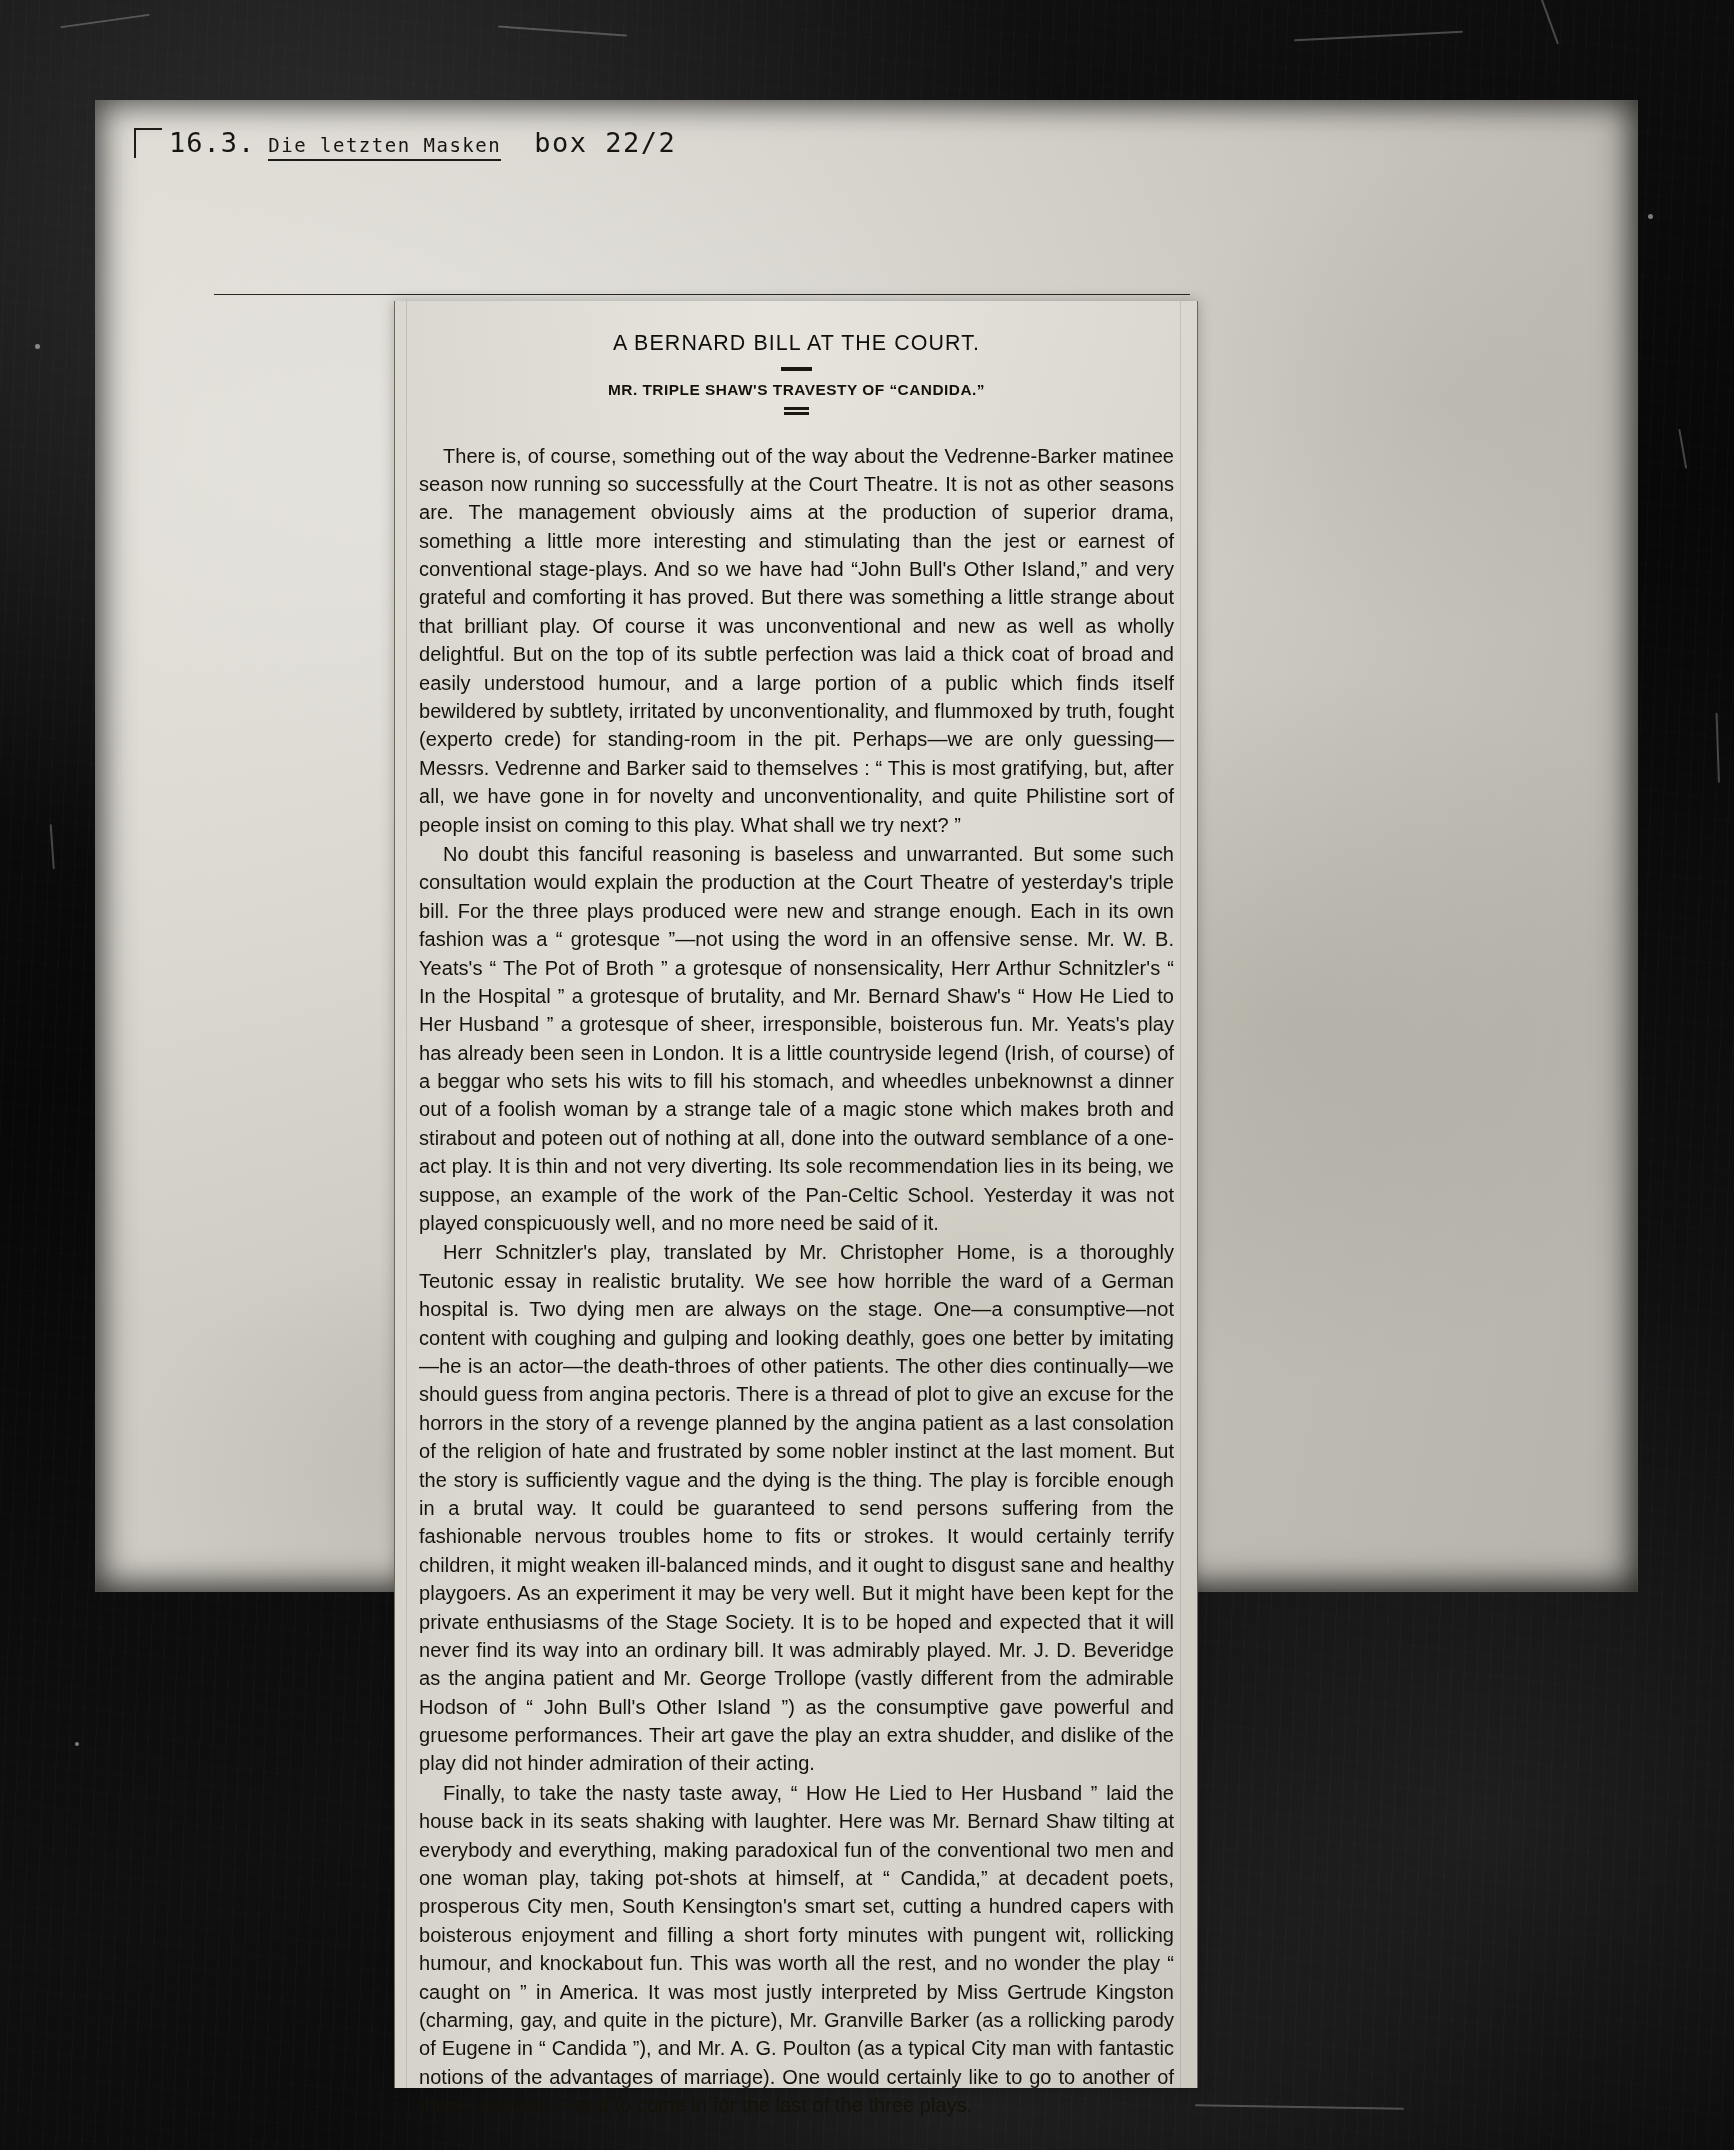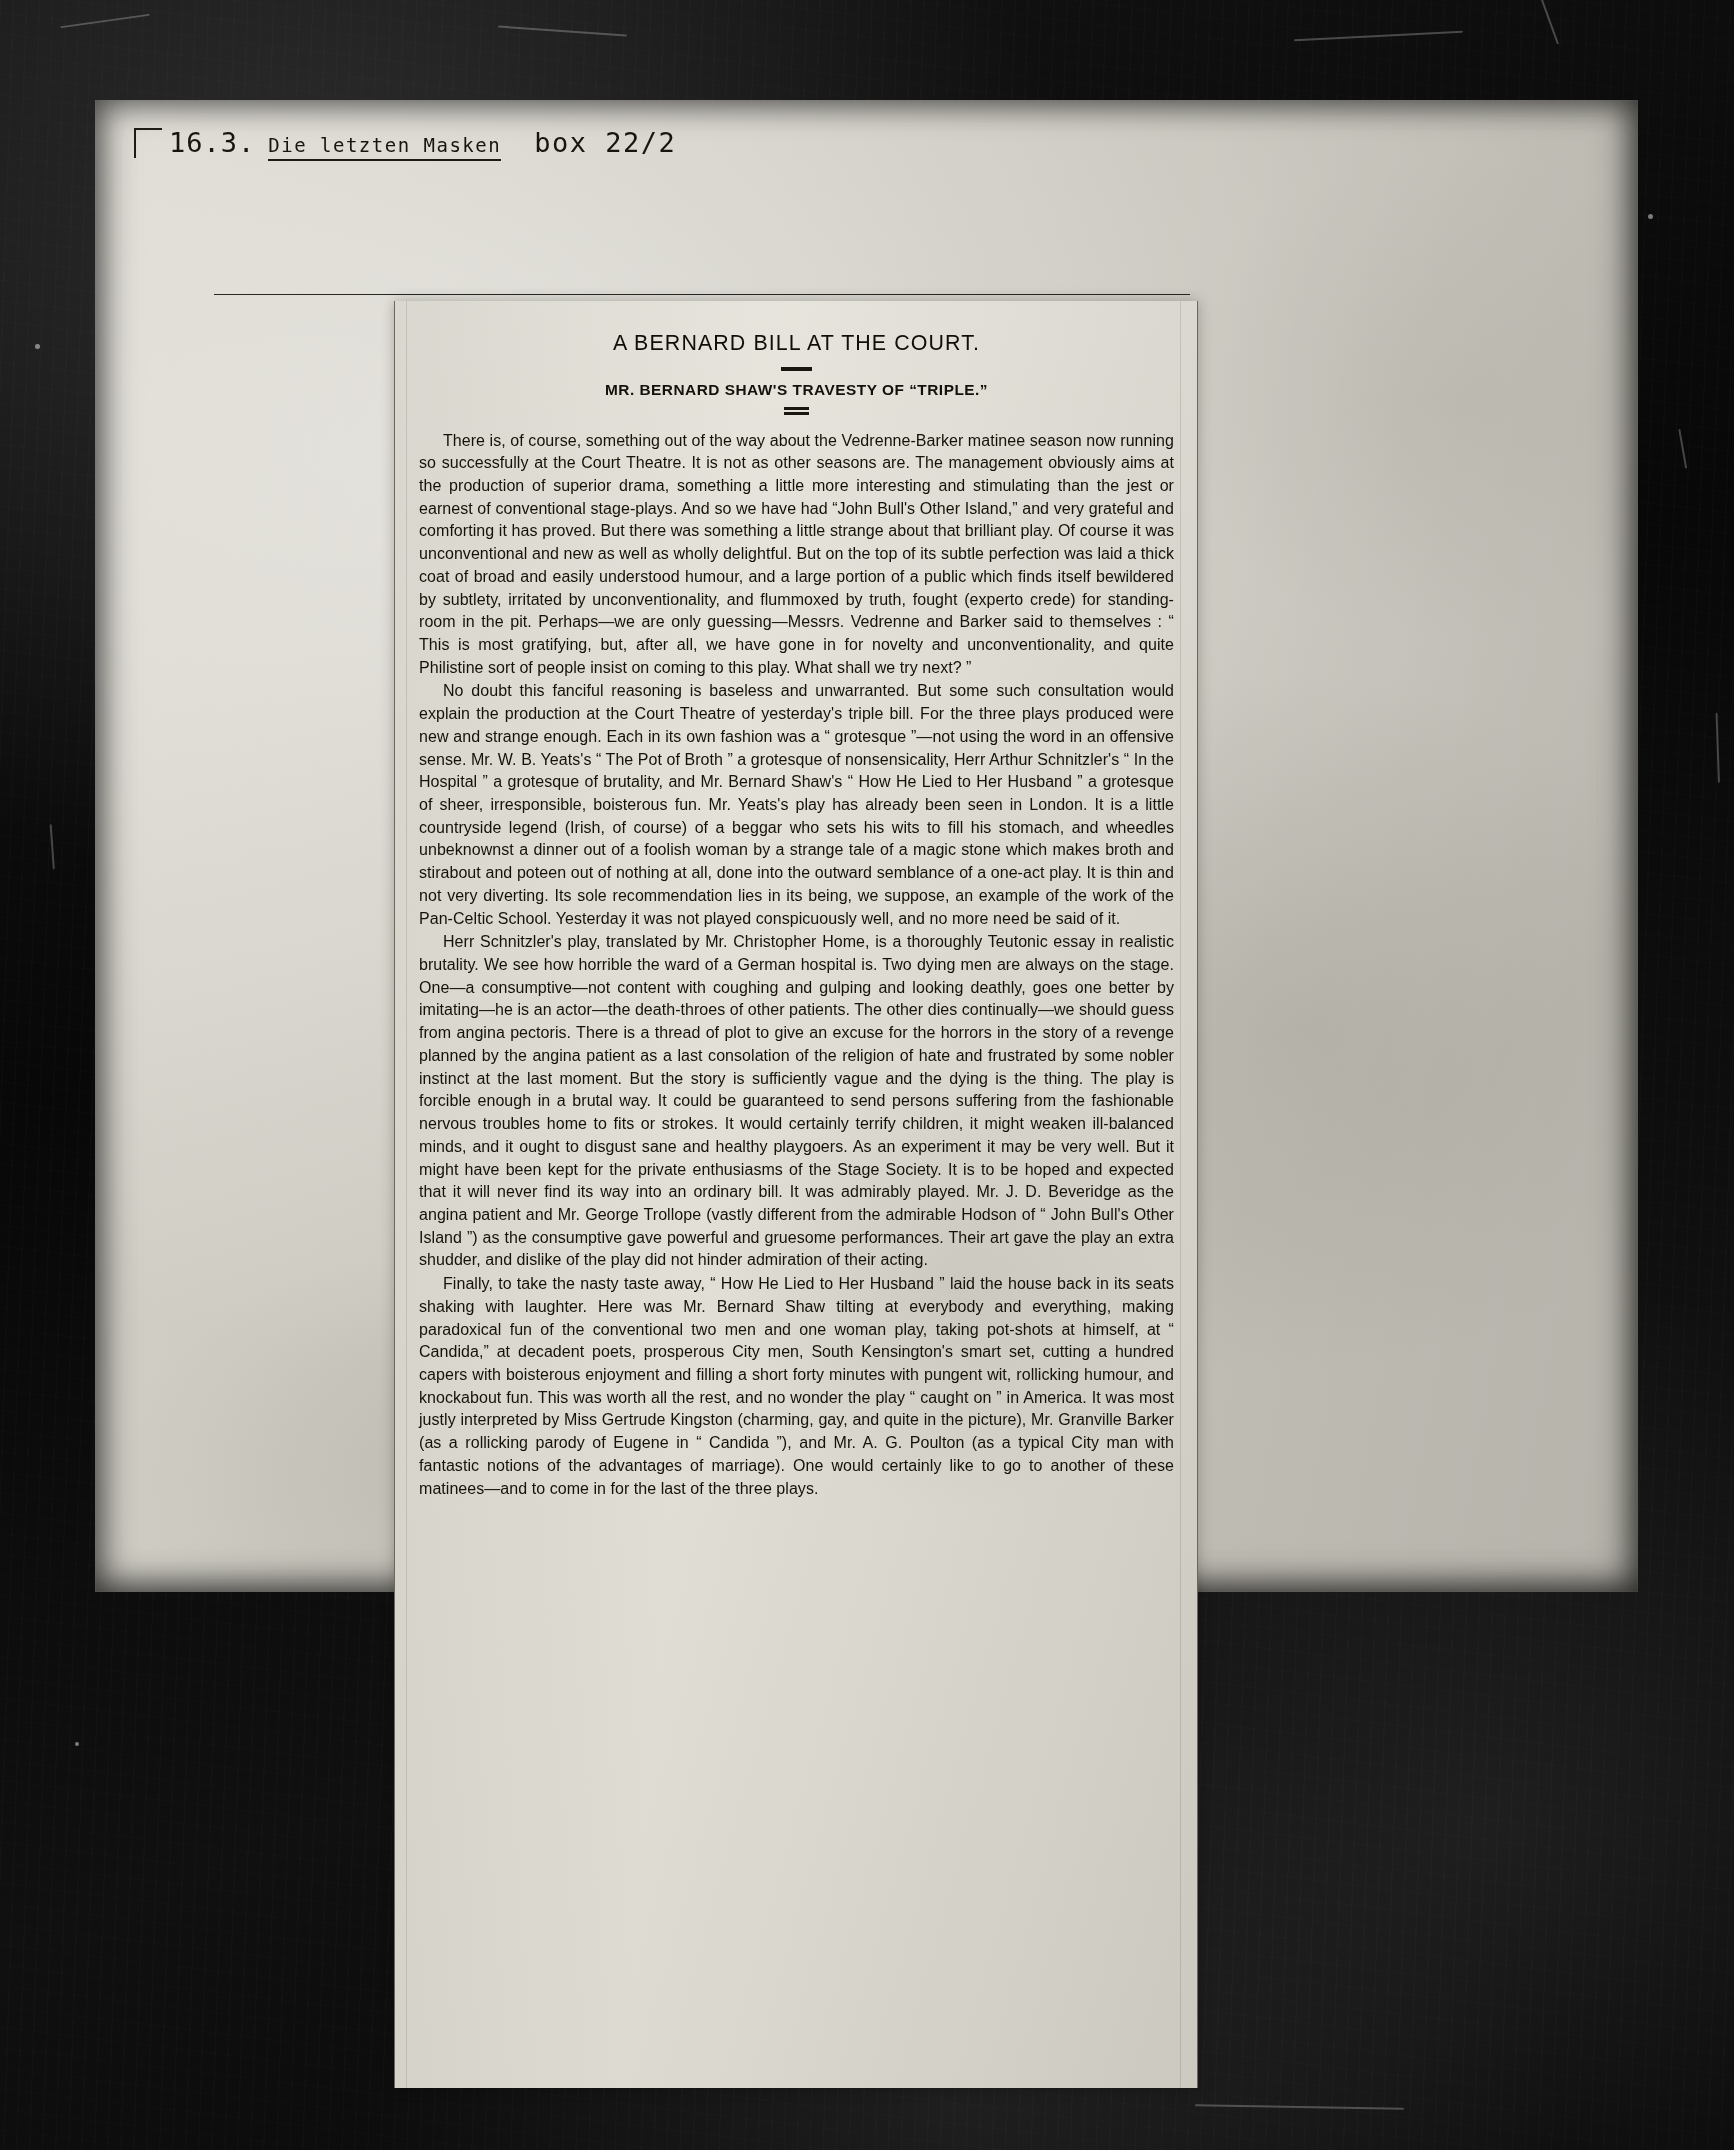--- a/index.html
+++ b/index.html
@@ -195,22 +195,22 @@
   }
   .subhead {
     text-align: center;
     font-size: 15.4px;
     letter-spacing: 0.5px;
     color: #131109;
     margin: 0;
   }
 
   .body-text {
-    margin-top: 20px;
-    font-size: 16px;
+    margin-top: 32px;
+    font-size: 20px;
     line-height: 1.42;
     text-align: justify;
     letter-spacing: 0.05px;
     color: #141209;
     font-family: "Liberation Sans", sans-serif;
   }
   .body-text p {
     margin: 0 0 1px 0;
     text-indent: 24px;
   }
@@ -252,21 +252,21 @@
 
   <div class="rule-top"></div>
   <div class="rule-top2"></div>
 
   <div class="clipping">
     <div class="crease" style="left:11px; top:0; width:1px; height:1787px;"></div>
     <div class="crease" style="left:785px; top:0; width:1px; height:1787px;"></div>
     <div class="clip-inner">
       <h1 class="headline">A BERNARD BILL AT THE COURT.</h1>
       <div class="dash-rule"></div>
-      <h2 class="subhead">MR. BERNARD SHAW'S TRAVESTY OF “TRIPLE.”</h2>
+      <h2 class="subhead">MR. TRIPLE SHAW'S TRAVESTY OF “CANDIDA.”</h2>
       <div class="dash-rule short"></div>
 
       <div class="body-text">
         <p>There is, of course, something out of the way about the Vedrenne-Barker matinee season now running so successfully at the Court Theatre. It is not as other seasons are. The management obviously aims at the production of superior drama, something a little more interesting and stimulating than the jest or earnest of conventional stage-plays. And so we have had “John Bull's Other Island,” and very grateful and comforting it has proved. But there was something a little strange about that brilliant play. Of course it was unconventional and new as well as wholly delightful. But on the top of its subtle perfection was laid a thick coat of broad and easily understood humour, and a large portion of a public which finds itself bewildered by subtlety, irritated by unconventionality, and flummoxed by truth, fought (experto crede) for standing-room in the pit. Perhaps—we are only guessing—Messrs. Vedrenne and Barker said to themselves : “ This is most gratifying, but, after all, we have gone in for novelty and unconventionality, and quite Philistine sort of people insist on coming to this play. What shall we try next? ”</p>
         <p>No doubt this fanciful reasoning is baseless and unwarranted. But some such consultation would explain the production at the Court Theatre of yesterday's triple bill. For the three plays produced were new and strange enough. Each in its own fashion was a “ grotesque ”—not using the word in an offensive sense. Mr. W. B. Yeats's “ The Pot of Broth ” a grotesque of nonsensicality, Herr Arthur Schnitzler's “ In the Hospital ” a grotesque of brutality, and Mr. Bernard Shaw's “ How He Lied to Her Husband ” a grotesque of sheer, irresponsible, boisterous fun. Mr. Yeats's play has already been seen in London. It is a little countryside legend (Irish, of course) of a beggar who sets his wits to fill his stomach, and wheedles unbeknownst a dinner out of a foolish woman by a strange tale of a magic stone which makes broth and stirabout and poteen out of nothing at all, done into the outward semblance of a one-act play. It is thin and not very diverting. Its sole recommendation lies in its being, we suppose, an example of the work of the Pan-Celtic School. Yesterday it was not played conspicuously well, and no more need be said of it.</p>
         <p>Herr Schnitzler's play, translated by Mr. Christopher Home, is a thoroughly Teutonic essay in realistic brutality. We see how horrible the ward of a German hospital is. Two dying men are always on the stage. One—a consumptive—not content with coughing and gulping and looking deathly, goes one better by imitating—he is an actor—the death-throes of other patients. The other dies continually—we should guess from angina pectoris. There is a thread of plot to give an excuse for the horrors in the story of a revenge planned by the angina patient as a last consolation of the religion of hate and frustrated by some nobler instinct at the last moment. But the story is sufficiently vague and the dying is the thing. The play is forcible enough in a brutal way. It could be guaranteed to send persons suffering from the fashionable nervous troubles home to fits or strokes. It would certainly terrify children, it might weaken ill-balanced minds, and it ought to disgust sane and healthy playgoers. As an experiment it may be very well. But it might have been kept for the private enthusiasms of the Stage Society. It is to be hoped and expected that it will never find its way into an ordinary bill. It was admirably played. Mr. J. D. Beveridge as the angina patient and Mr. George Trollope (vastly different from the admirable Hodson of “ John Bull's Other Island ”) as the consumptive gave powerful and gruesome performances. Their art gave the play an extra shudder, and dislike of the play did not hinder admiration of their acting.</p>
         <p>Finally, to take the nasty taste away, “ How He Lied to Her Husband ” laid the house back in its seats shaking with laughter. Here was Mr. Bernard Shaw tilting at everybody and everything, making paradoxical fun of the conventional two men and one woman play, taking pot-shots at himself, at “ Candida,” at decadent poets, prosperous City men, South Kensington's smart set, cutting a hundred capers with boisterous enjoyment and filling a short forty minutes with pungent wit, rollicking humour, and knockabout fun. This was worth all the rest, and no wonder the play “ caught on ” in America. It was most justly interpreted by Miss Gertrude Kingston (charming, gay, and quite in the picture), Mr. Granville Barker (as a rollicking parody of Eugene in “ Candida ”), and Mr. A. G. Poulton (as a typical City man with fantastic notions of the advantages of marriage). One would certainly like to go to another of these matinees—and to come in for the last of the three plays.</p>
       </div>
     </div>
   </div>

